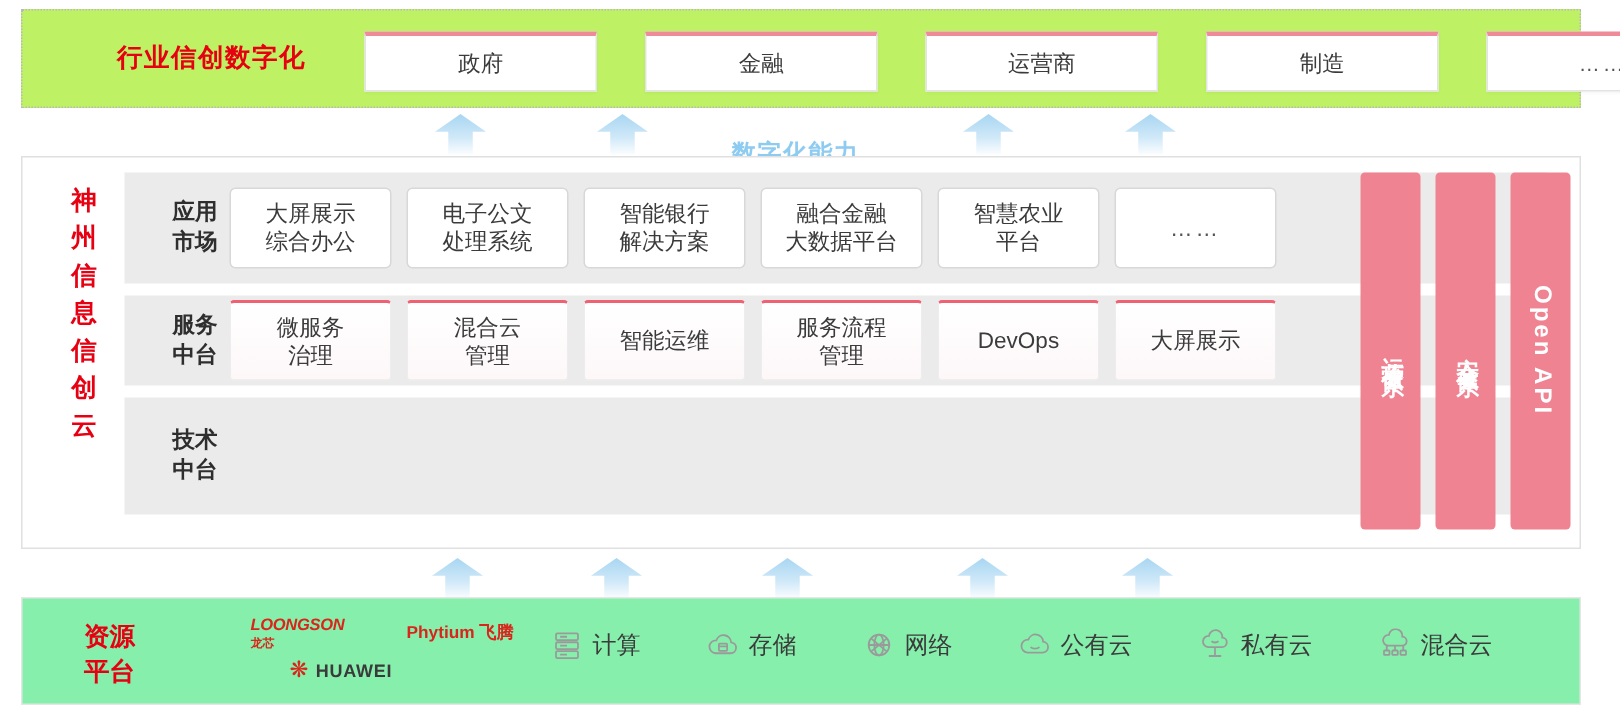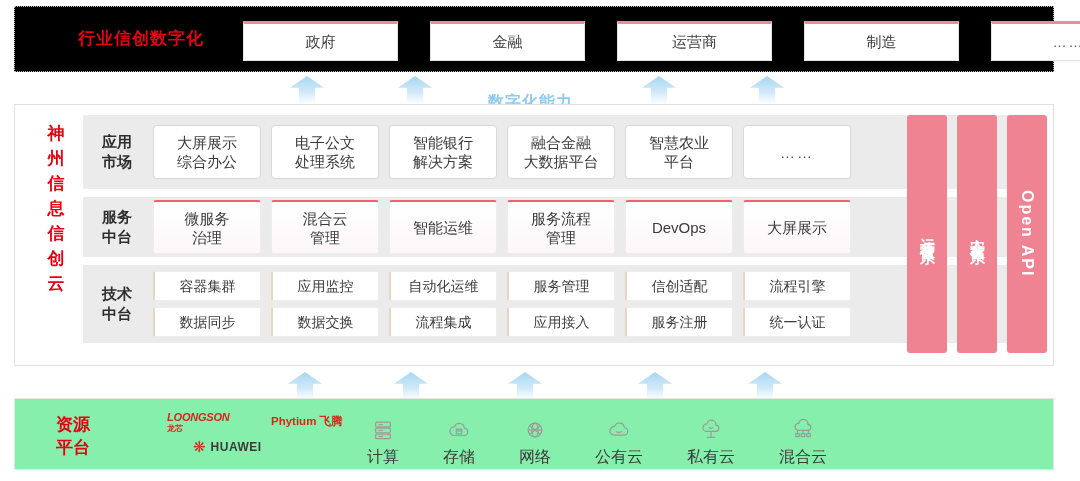--- a/index.html
+++ b/index.html
@@ -6,21 +6,21 @@
   body{
     width:1080px;height:481px;background:#ffffff;
     font-family:"Liberation Sans","DejaVu Sans",sans-serif;
     -webkit-font-smoothing:antialiased;overflow:hidden;
   }
   #root{position:relative;width:1080px;height:481px;}
 
   
   .industry-band{
     position:absolute;left:14px;top:6px;width:1040px;height:66px;
-    border:1px dotted #b9b9b9;box-sizing:border-box;background:#000000;
+    border:1px dotted #b9b9b9;box-sizing:border-box;background:#bef264;
   }
   .industry-title{
     position:absolute;left:36px;top:20px;width:180px;
     color:#e60012;font-size:17px;font-weight:bold;letter-spacing:1px;
     text-align:center;
   }
   .ind-boxes{position:absolute;left:228px;top:14px;display:flex;gap:32px;}
   .ind-box{
     width:155px;height:40px;background:#fff;
     border:1px solid #e3e3e3;border-top:3px solid #ef8a99;
@@ -52,21 +52,21 @@
     line-height:25px;text-align:center;
   }
   .cloud-inner{
     position:absolute;left:68px;top:10px;width:948px;height:240px;
   }
   .tier{
     position:relative;background:#ebebeb;display:flex;align-items:center;
     box-sizing:border-box;
   }
   .tier-label{
-    width:56px;flex:0 0 56px;text-align:center;
+    width:56px;flex:0 0 56px;text-align:right;
     font-size:15px;font-weight:bold;color:#2e2e2e;line-height:20px;
     margin-left:6px;
   }
   .tier-cells{display:flex;gap:10px;padding-left:8px;}
   .cell{
     background:#fff;border:1px solid #d8d8d8;border-radius:4px;
     display:flex;align-items:center;justify-content:center;text-align:center;
     font-size:15px;color:#3b3b3b;line-height:19px;box-sizing:border-box;
   }
 
@@ -127,21 +127,21 @@
     position:absolute;left:104px;top:5px;
     font-size:11.5px;font-weight:bold;color:#d9261c;white-space:nowrap;
   }
   .logo-huawei{
     position:absolute;left:26px;top:30px;display:flex;align-items:center;gap:5px;
   }
   .logo-huawei .flower{font-size:15px;color:#d9261c;line-height:1;}
   .logo-huawei .txt{font-size:12px;font-weight:bold;color:#3a3a3a;letter-spacing:.5px;}
 
   .res-items{position:absolute;left:352px;top:20px;display:flex;gap:44px;align-items:center;}
-  .res-item{display:flex;align-items:center;gap:6px;font-size:16px;color:#3b3b3b;flex-direction:column;}
+  .res-item{display:flex;align-items:center;gap:6px;font-size:16px;color:#3b3b3b;}
   .res-item .ico{width:22px;height:22px;display:block;color:#9a9a9a;}
 </style>
 </head>
 <body>
 
 <div id="root">
 
   <div class="industry-band">
     <div class="industry-title">行业信创数字化</div>
     <div class="ind-boxes" id="ind-boxes">
@@ -254,38 +254,20 @@
                 <div>大屏展示</div>
               </div>
             </div>
           </div>
         </div>
         <div class="tier tier-tech">
           <div class="tier-label">
             <div>技术</div>
             <div>中台</div>
           </div>
-          <div class="rows">
-            <div class="row">
-              <div class="cell">容器集群</div>
-              <div class="cell">应用监控</div>
-              <div class="cell">自动化运维</div>
-              <div class="cell">服务管理</div>
-              <div class="cell">信创适配</div>
-              <div class="cell">流程引擎</div>
-            </div>
-            <div class="row">
-              <div class="cell">数据同步</div>
-              <div class="cell">数据交换</div>
-              <div class="cell">流程集成</div>
-              <div class="cell">应用接入</div>
-              <div class="cell">服务注册</div>
-              <div class="cell">统一认证</div>
-            </div>
-          </div>
         </div>
       </div>
     <div class="pillars" id="pillars">
         <div class="pillar">运营体系</div>
         <div class="pillar">安全体系</div>
         <div class="pillar api">Open API</div>
       </div>
   </div>
 
   <div id="bottom-arrows">

